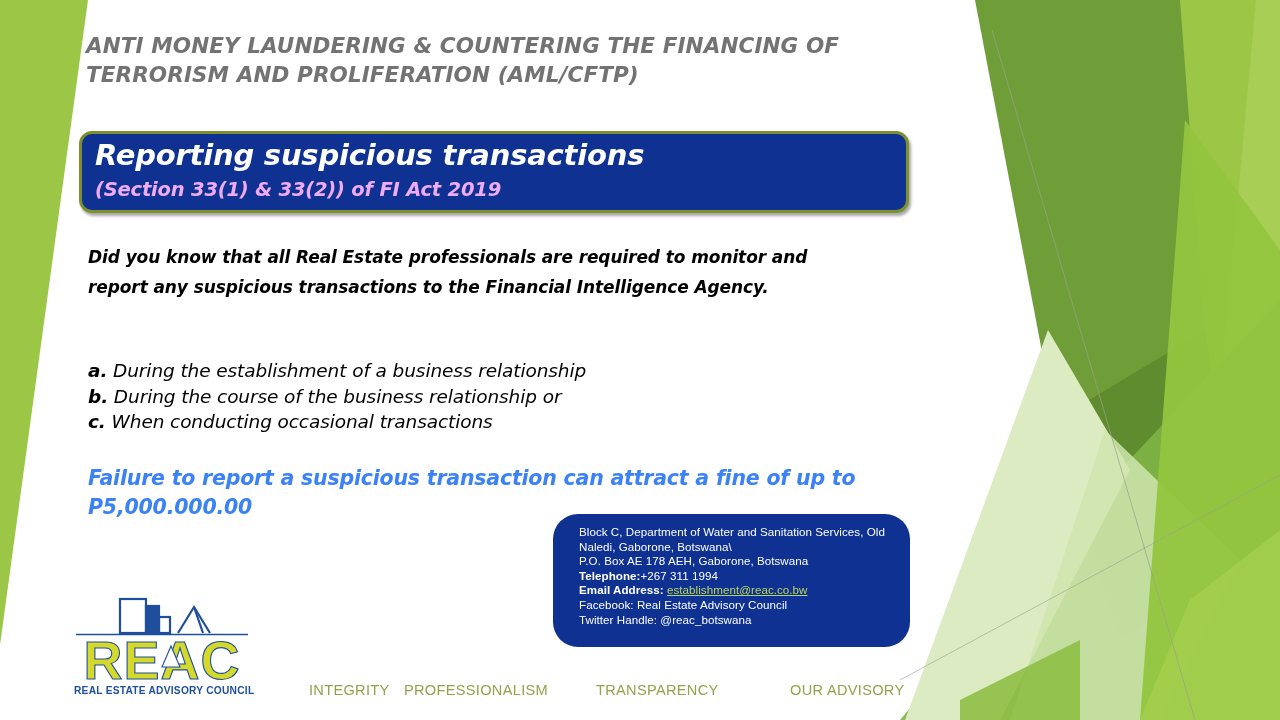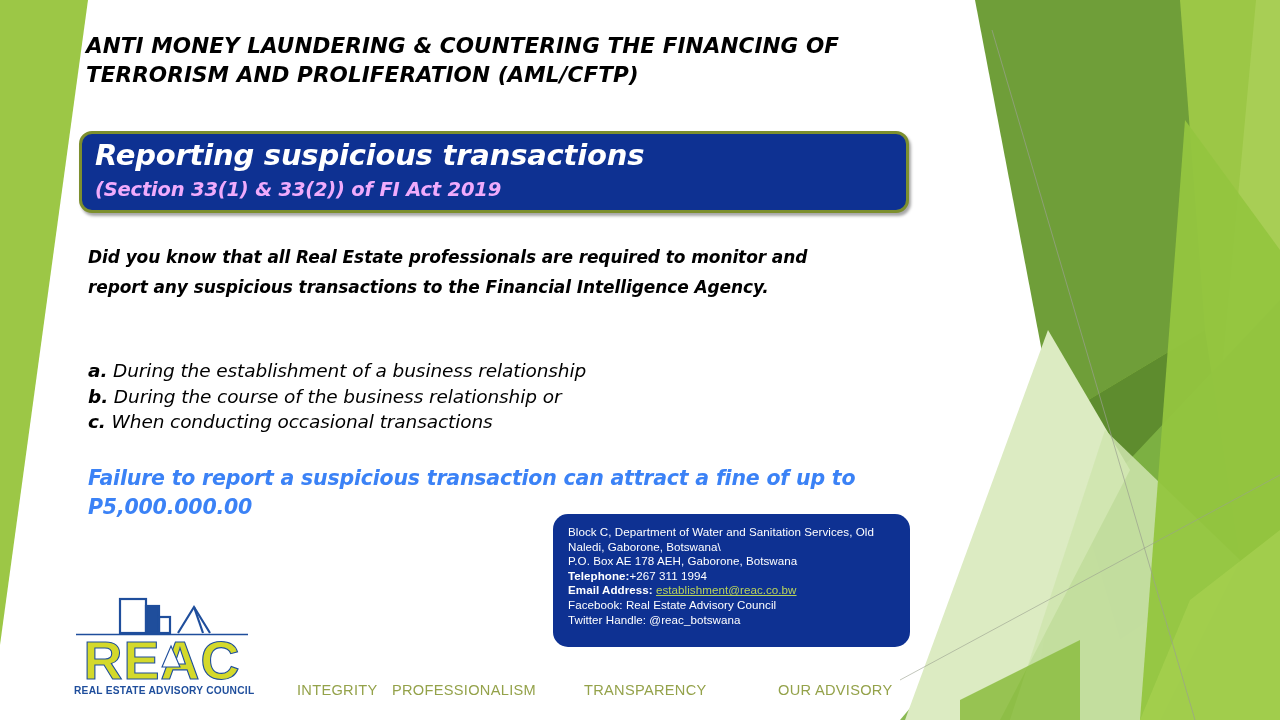--- a/index.html
+++ b/index.html
@@ -36,21 +36,21 @@
     position: absolute;
     left: 86px;
     top: 31px;
     width: 760px;
     font-family: "DejaVu Sans", sans-serif;
     font-style: italic;
     font-weight: bold;
     font-size: 21.5px;
     line-height: 29px;
     letter-spacing: 0.1px;
-    color: #000000;
+    color: #737373;
   }
 
   
   #banner {
     position: absolute;
     left: 79px;
     top: 131px;
     width: 830px;
     height: 82px;
     background: #0E3192;
@@ -134,23 +134,23 @@
   }
 
   
   #contact-card {
     position: absolute;
     left: 553px;
     top: 514px;
     width: 357px;
     height: 133px;
     background: #0E3192;
-    border-radius: 15px;
+    border-radius: 25px;
     box-sizing: border-box;
-    padding: 11px 14px 0 15px;
+    padding: 11px 14px 0 26px;
   }
   #contact-card .cline {
     font-family: "Liberation Sans", sans-serif;
     font-size: 11.6px;
     line-height: 14.6px;
     color: #ffffff;
     letter-spacing: 0.05px;
     white-space: nowrap;
   }
   #contact-card .cline.wrap { white-space: normal; }
@@ -184,20 +184,21 @@
 
   
   .footer-value {
     position: absolute;
     top: 682px;
     font-family: "Liberation Sans", sans-serif;
     font-size: 14.6px;
     letter-spacing: 0.3px;
     color: #94A24A;
     white-space: nowrap;
+    margin-left: 12px;
   }
   #footer-value-0 { left: 297px; }
   #footer-value-1 { left: 392px; }
   #footer-value-2 { left: 584px; }
   #footer-value-3 { left: 778px; }
 </style>
 </head>
 <body>
 
 <div id="slide">

